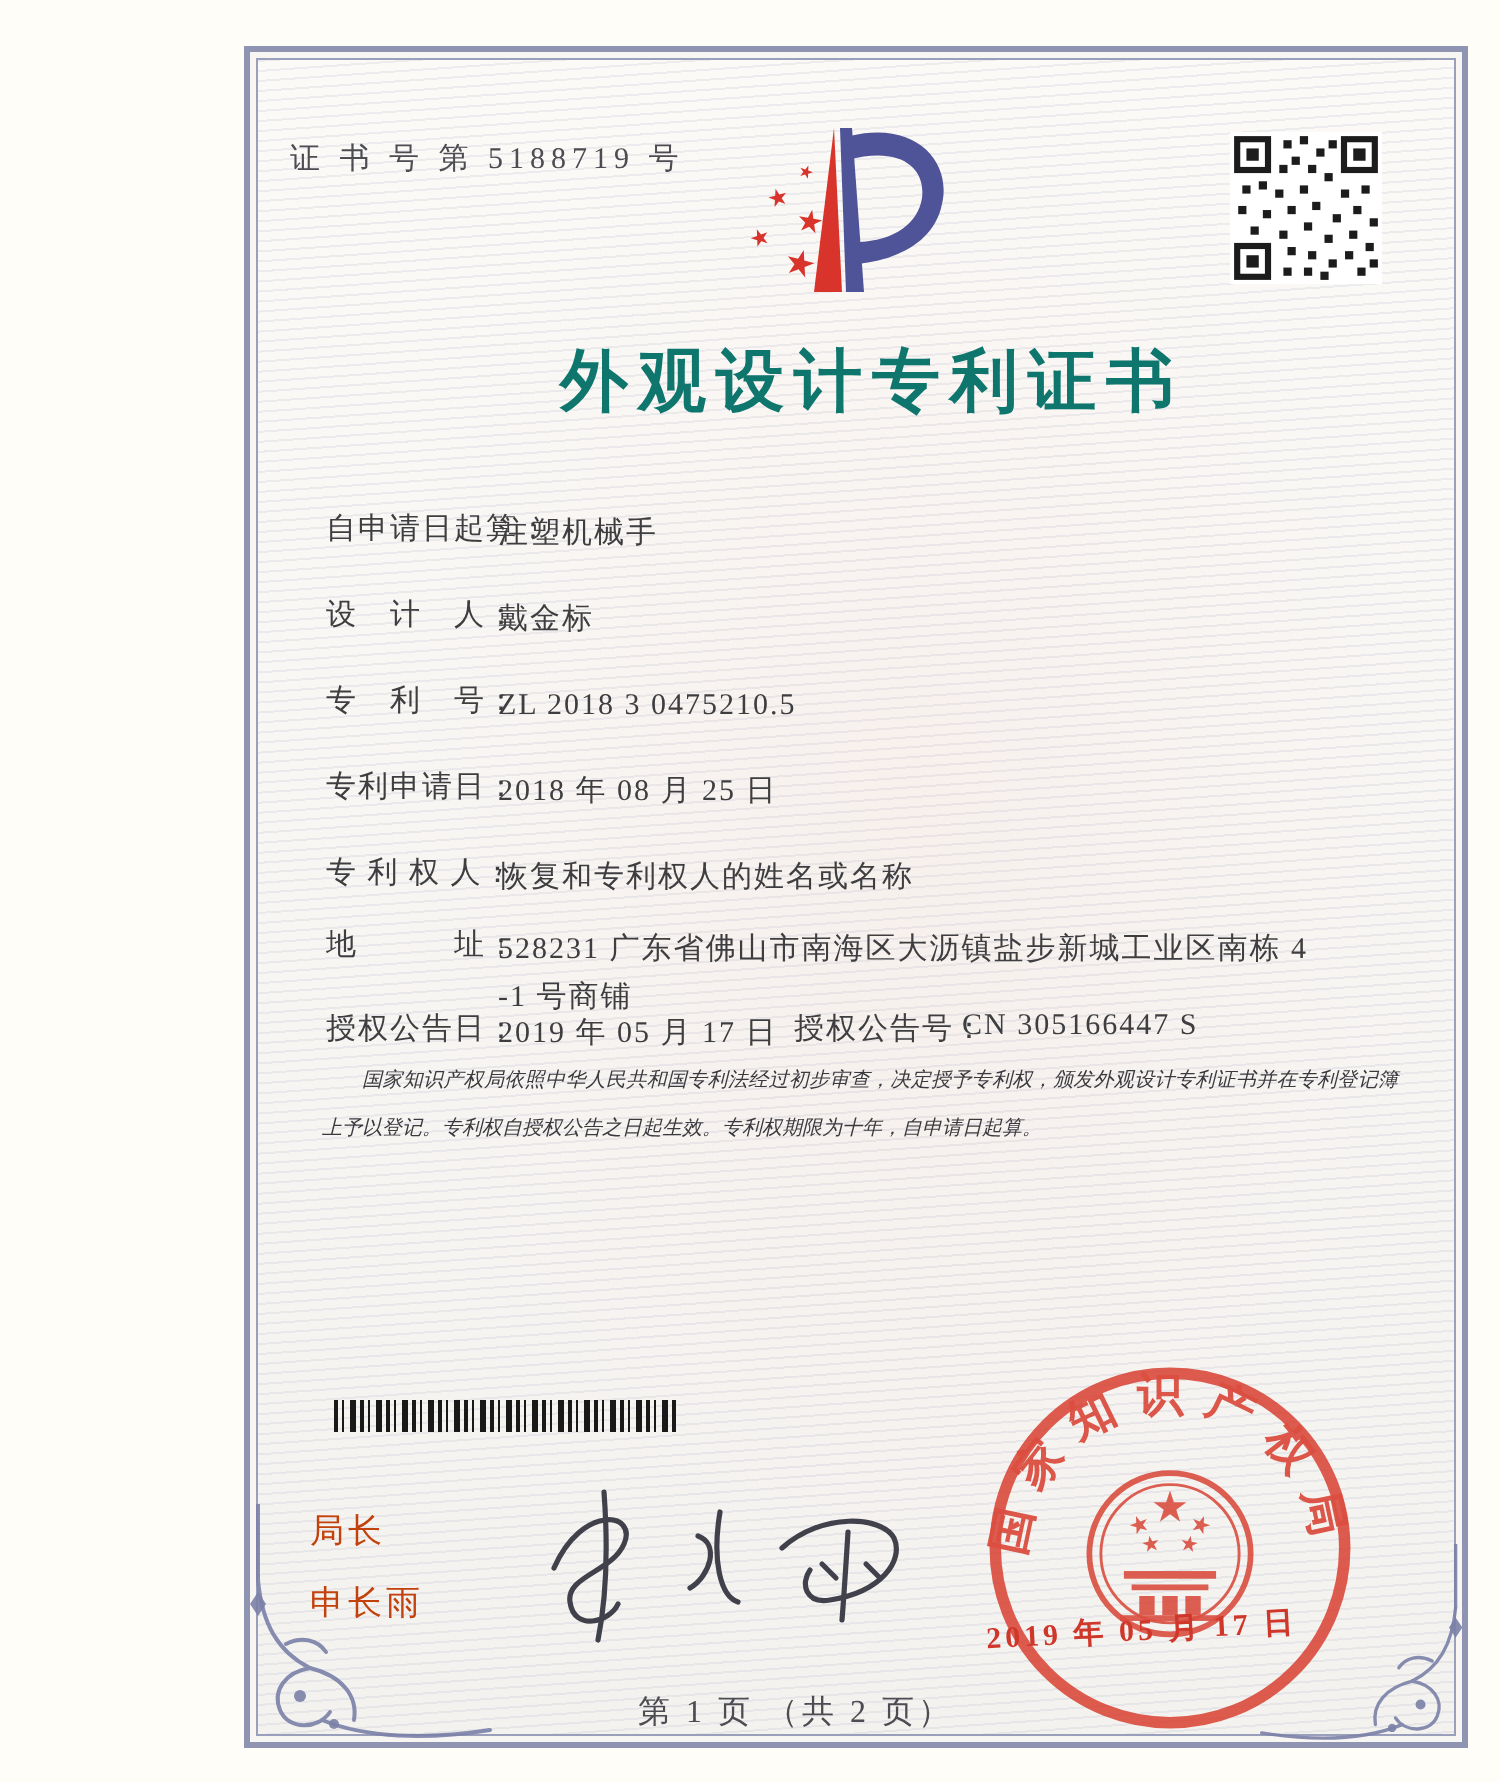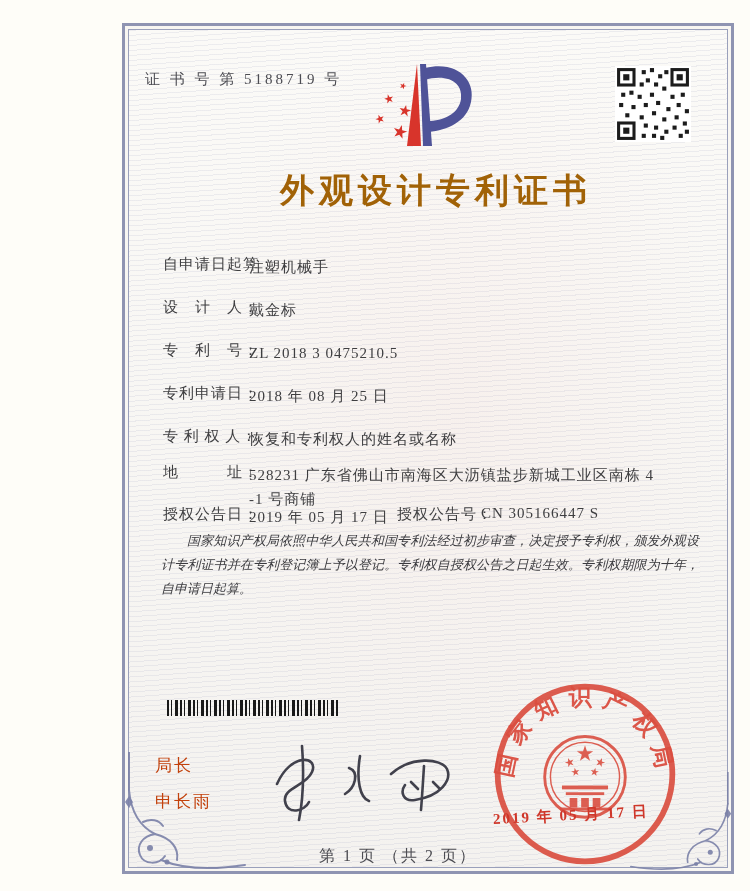--- a/index.html
+++ b/index.html
@@ -20,31 +20,31 @@
       repeating-linear-gradient(176deg, rgba(146,150,186,0.14) 0 1px, rgba(0,0,0,0) 1px 5px),
       linear-gradient(#fbfaf7,#f4f2ef);
   }
   .cert-no{
     position:absolute;left:20px;top:44px;font-size:15px;letter-spacing:3px;color:#4c4c52;
   }
   .logo{position:absolute;left:238px;top:28px;width:142px;height:108px;}
   .qr{position:absolute;left:490px;top:40px;width:76px;height:76px;}
   .title{
     position:absolute;left:16px;right:0;top:142px;text-align:center;
-    font-size:34px;font-weight:600;letter-spacing:5px;color:#a16207;
+    font-size:34px;font-weight:600;letter-spacing:5px;color:#0f766e;
   }
   .row{position:absolute;left:0;width:100%;font-size:15px;color:#3e3e40;}
   .row .lab{position:absolute;left:38px;letter-spacing:1px;white-space:pre;}
   .row .val{position:absolute;left:124px;letter-spacing:1px;white-space:pre-line;line-height:24px;width:442px;}
   .r1{top:229px}.r2{top:272px}.r3{top:315px}.r4{top:358px}.r5{top:401px}.r6{top:437px}.r7{top:479px}
   .lab2{position:absolute;left:272px;letter-spacing:1px;}
   .val2{position:absolute;left:356px;letter-spacing:1px;}
   .paras{
     position:absolute;left:36px;right:32px;top:503px;
-    font-size:13px;line-height:24px;color:#3a3a3e;text-align:justify;
+    font-size:10px;line-height:24px;color:#3a3a3e;text-align:justify;
     font-style:italic;
   }
   .paras p{margin:0;text-indent:2em;}
   .barcode{
     position:absolute;left:42px;top:674px;width:172px;height:16px;
     background:repeating-linear-gradient(90deg,#191919 0 2px,rgba(0,0,0,0) 2px 4px,#191919 4px 5px,rgba(0,0,0,0) 5px 8px,#191919 8px 11px,rgba(0,0,0,0) 11px 13px);
   }
   .sig-label{position:absolute;left:30px;font-size:17px;color:#c2410c;letter-spacing:2px;}
   .sl1{top:728px}.sl2{top:764px}
   .signature{position:absolute;left:138px;top:712px;width:215px;height:92px;}

